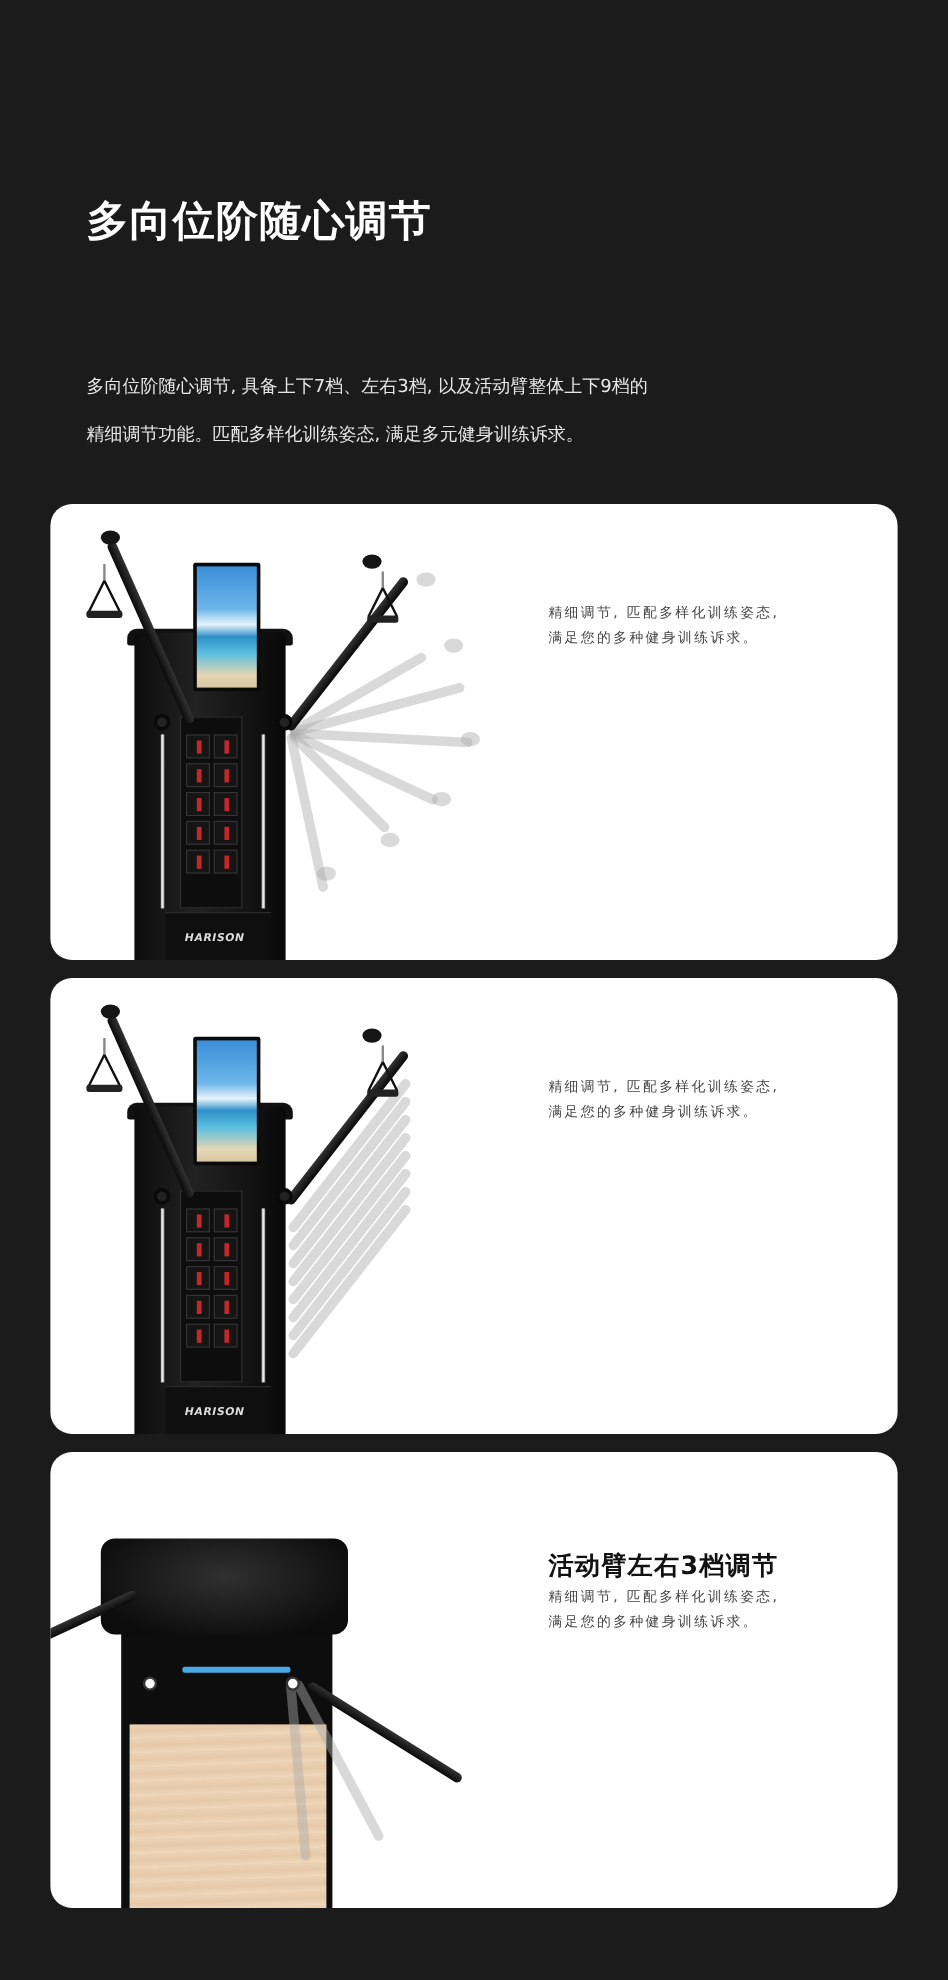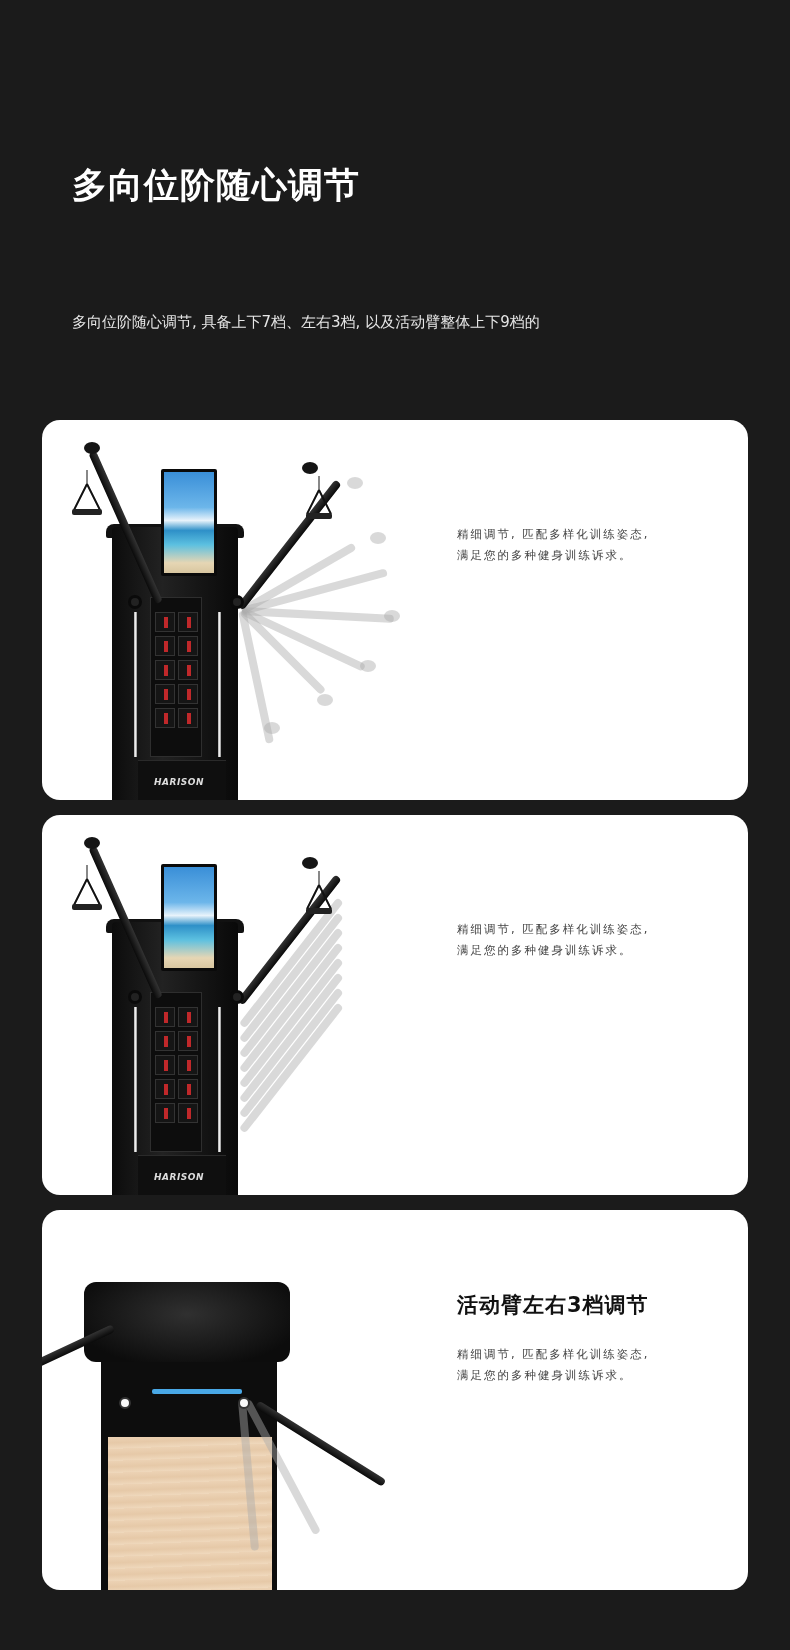--- a/index.html
+++ b/index.html
@@ -9,21 +9,21 @@
   .hero-title { position: absolute; left: 72px; top: 160px; font-size: 35px; font-weight: bold; line-height: 50px; letter-spacing: 1px; color: #ffffff; }
   .hero-desc { position: absolute; left: 72px; top: 302px; font-size: 15px; line-height: 40px; color: #e6e6e6; width: 640px; }
 
   .card { position: absolute; left: 42px; width: 706px; height: 380px; background: #ffffff; border-radius: 18px; overflow: hidden; }
   .card-1 { top: 420px; }
   .card-2 { top: 815px; }
   .card-3 { top: 1210px; }
 
   .card-text { position: absolute; left: 415px; top: 80px; color: #111; }
   .card-title { font-size: 21px; font-weight: bold; line-height: 30px; letter-spacing: 1px; color: #111111; }
-  .card-sub { margin-top: 24px; font-size: 11.5px; line-height: 21px; letter-spacing: 2px; color: #444444; }
+  .card-sub { margin-top: 0; font-size: 11.5px; line-height: 21px; letter-spacing: 2px; color: #444444; }
 
   .product { position: absolute; left: 0; top: 12px; width: 400px; height: 380px; }
 
   
   .cab { position: absolute; left: 70px; top: 95px; width: 126px; height: 290px; background: linear-gradient(90deg,#0c0c0c,#222 40%,#151515 70%,#090909); border-radius: 4px 4px 0 0; }
   .cab-top { position: absolute; left: 64px; top: 92px; width: 138px; height: 14px; background: #111; border-radius: 8px 8px 2px 2px; }
   .panel { position: absolute; left: 108px; top: 165px; width: 52px; height: 160px; background: #0d0d0d; border: 1px solid #2e2e2e; }
   .panel-cell { position: absolute; width: 20px; height: 20px; border: 1px solid #333; background: #151515; }
   .panel-cell::after { content: ""; position: absolute; left: 8px; top: 4px; width: 4px; height: 11px; background: #c0282a; }
   .screen { position: absolute; left: 119px; top: 37px; width: 56px; height: 107px; background: #0a0a0a; border-radius: 2px; padding: 3px; }
@@ -47,20 +47,21 @@
   .tv-knob { position: absolute; width: 12px; height: 12px; border-radius: 50%; background: #fafafa; border: 2px solid #333; }
 </style>
 </head>
 <body>
 
 <div class="hero-title">
   <div>多向位阶随心调节</div>
 </div>
 <div class="hero-desc">
   <div>多向位阶随心调节, 具备上下7档、左右3档, 以及活动臂整体上下9档的</div>
+  <div>精细调节功能。匹配多样化训练姿态, 满足多元健身训练诉求。</div>
 </div>
 
 <div class="card card-1">
   <div class="product">
 
     <div class="arm-ghost" style="left:200px;top:175px;width:130px;transform:rotate(-30deg);"></div>
     <div class="arm-ghost" style="left:200px;top:175px;width:150px;transform:rotate(-15deg);"></div>
     <div class="arm-ghost" style="left:200px;top:175px;width:152px;transform:rotate(3deg);"></div>
     <div class="arm-ghost" style="left:200px;top:175px;width:135px;transform:rotate(25deg);"></div>
     <div class="arm-ghost" style="left:200px;top:175px;width:115px;transform:rotate(45deg);"></div>

